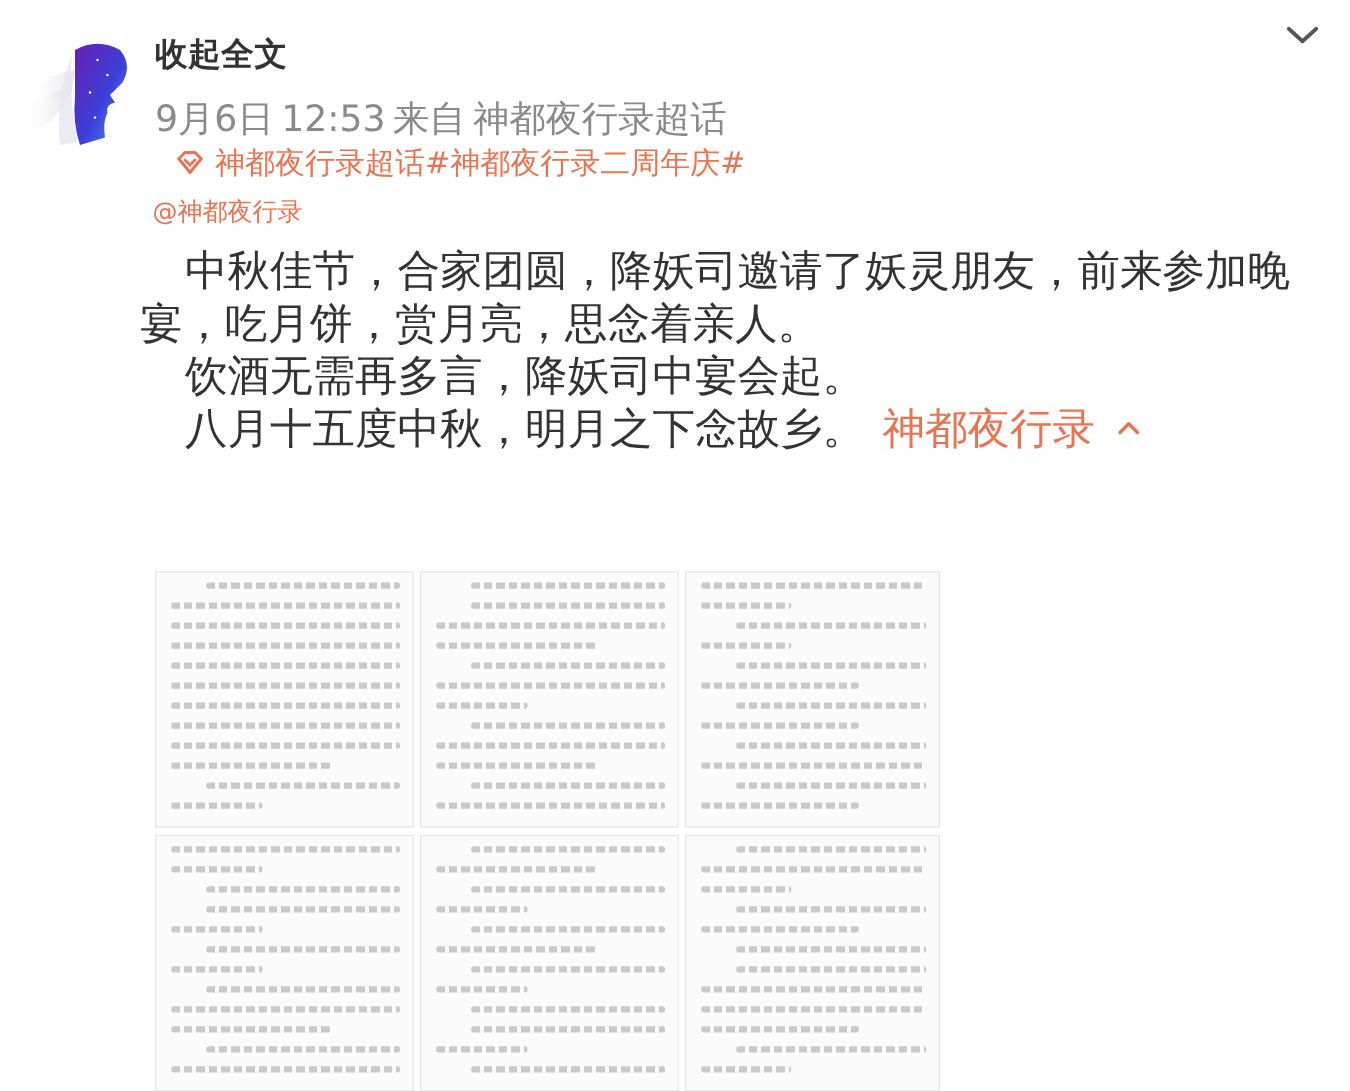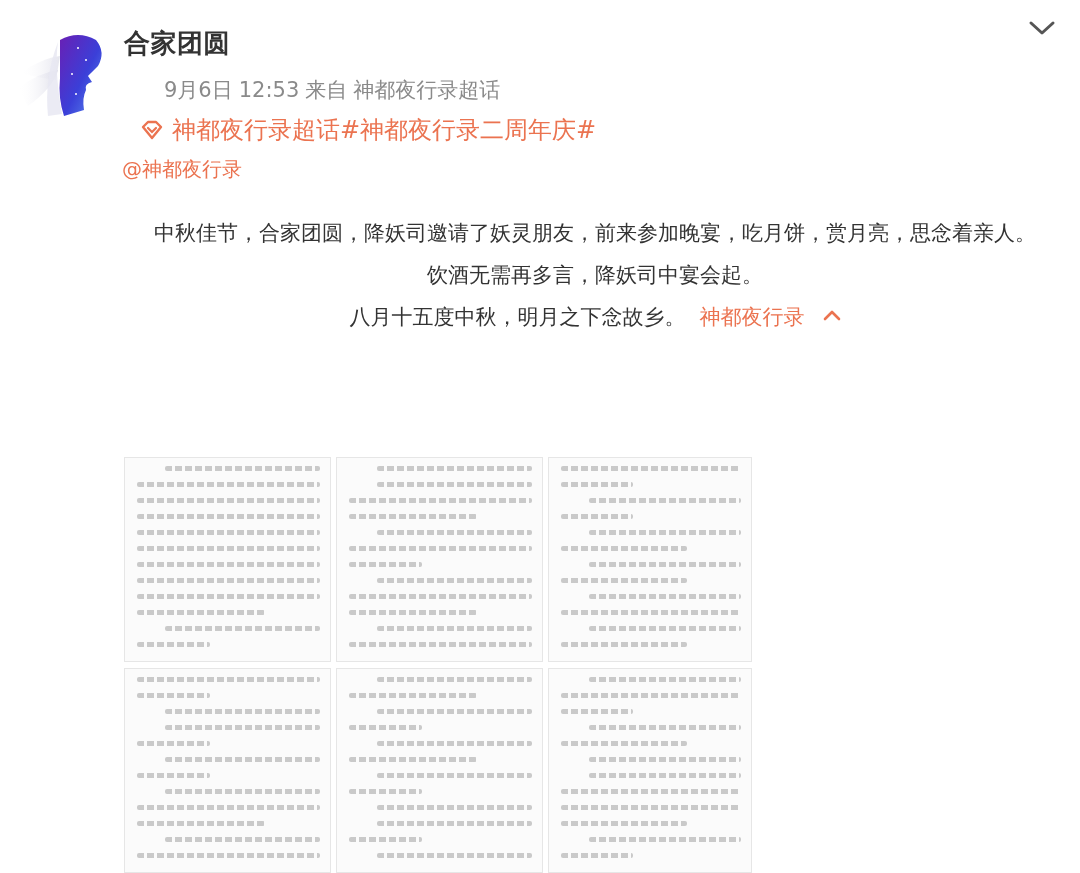--- a/index.html
+++ b/index.html
@@ -32,24 +32,23 @@
       top: 26px;
       font-size: 26px;
       font-weight: bold;
       color: #333333;
       letter-spacing: 0.5px;
     }
     .meta {
       position: absolute;
       left: 124px;
       top: 76px;
-      font-size: 21px;
+      font-size: 29px;
       color: #8a8a8a;
       white-space: nowrap;
-      margin-left: 40px;
     }
     .meta span { margin-right: 6px; }
     .chevron-menu {
       position: absolute;
       left: 1024px;
       top: 14px;
       width: 36px;
       height: 28px;
       cursor: pointer;
     }
@@ -77,26 +76,25 @@
     .mention {
       position: absolute;
       left: 122px;
       top: 156px;
       font-size: 20px;
       white-space: nowrap;
     }
     .body-text {
       position: absolute;
       left: 112px;
-      top: 212px;
+      top: 196px;
       width: 930px;
-      font-size: 21px;
+      font-size: 34px;
       line-height: 42px;
       color: #333333;
-      text-align: center;
     }
     .body-text p {
       margin: 0;
       text-indent: 36px;
     }
     .collapse-link {
       color: #eb7350;
       cursor: pointer;
       margin-left: 14px;
       white-space: nowrap;
@@ -162,21 +160,21 @@
     <path d="M12 55 Q35 40 52 38 L48 62 Q30 60 12 55 Z" fill="url(#hair)" opacity="0.7"></path>
     <path d="M52 22 Q70 12 88 22 Q98 34 90 48 Q84 54 80 58 L84 64 Q76 66 78 72 Q74 80 76 92 L56 98 Q50 80 52 60 Z" fill="url(#galaxy)"></path>
     <path d="M50 24 Q46 50 54 96 L40 98 Q36 60 50 24 Z" fill="#e8e8f2" opacity="0.85"></path>
     <circle cx="70" cy="30" r="1" fill="#ffffff"></circle>
     <circle cx="78" cy="42" r="1" fill="#ffffff"></circle>
     <circle cx="64" cy="56" r="1" fill="#ffffff"></circle>
     <circle cx="68" cy="76" r="1" fill="#ffffff"></circle>
   </svg>
 </div>
 
-<div class="username">合家团圆</div>
+<div class="username">收起全文</div>
 
 <div class="meta">
   <span>9月6日</span><span>12:53</span><span>来自</span><span>神都夜行录超话</span>
 </div>
 
 <div class="chevron-menu">
   <svg width="36" height="28" viewBox="0 0 36 28">
     <polyline points="7,9 18,19 29,9" fill="none" stroke="#555555" stroke-width="3" stroke-linecap="round" stroke-linejoin="round"></polyline>
   </svg>
 </div>

